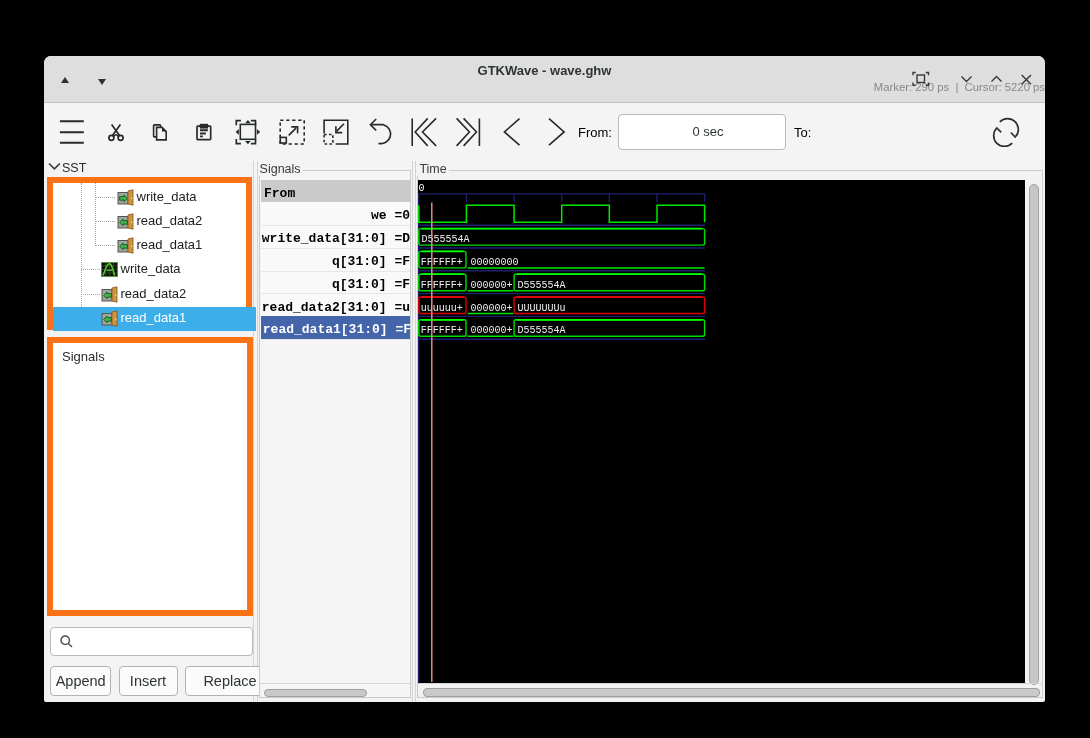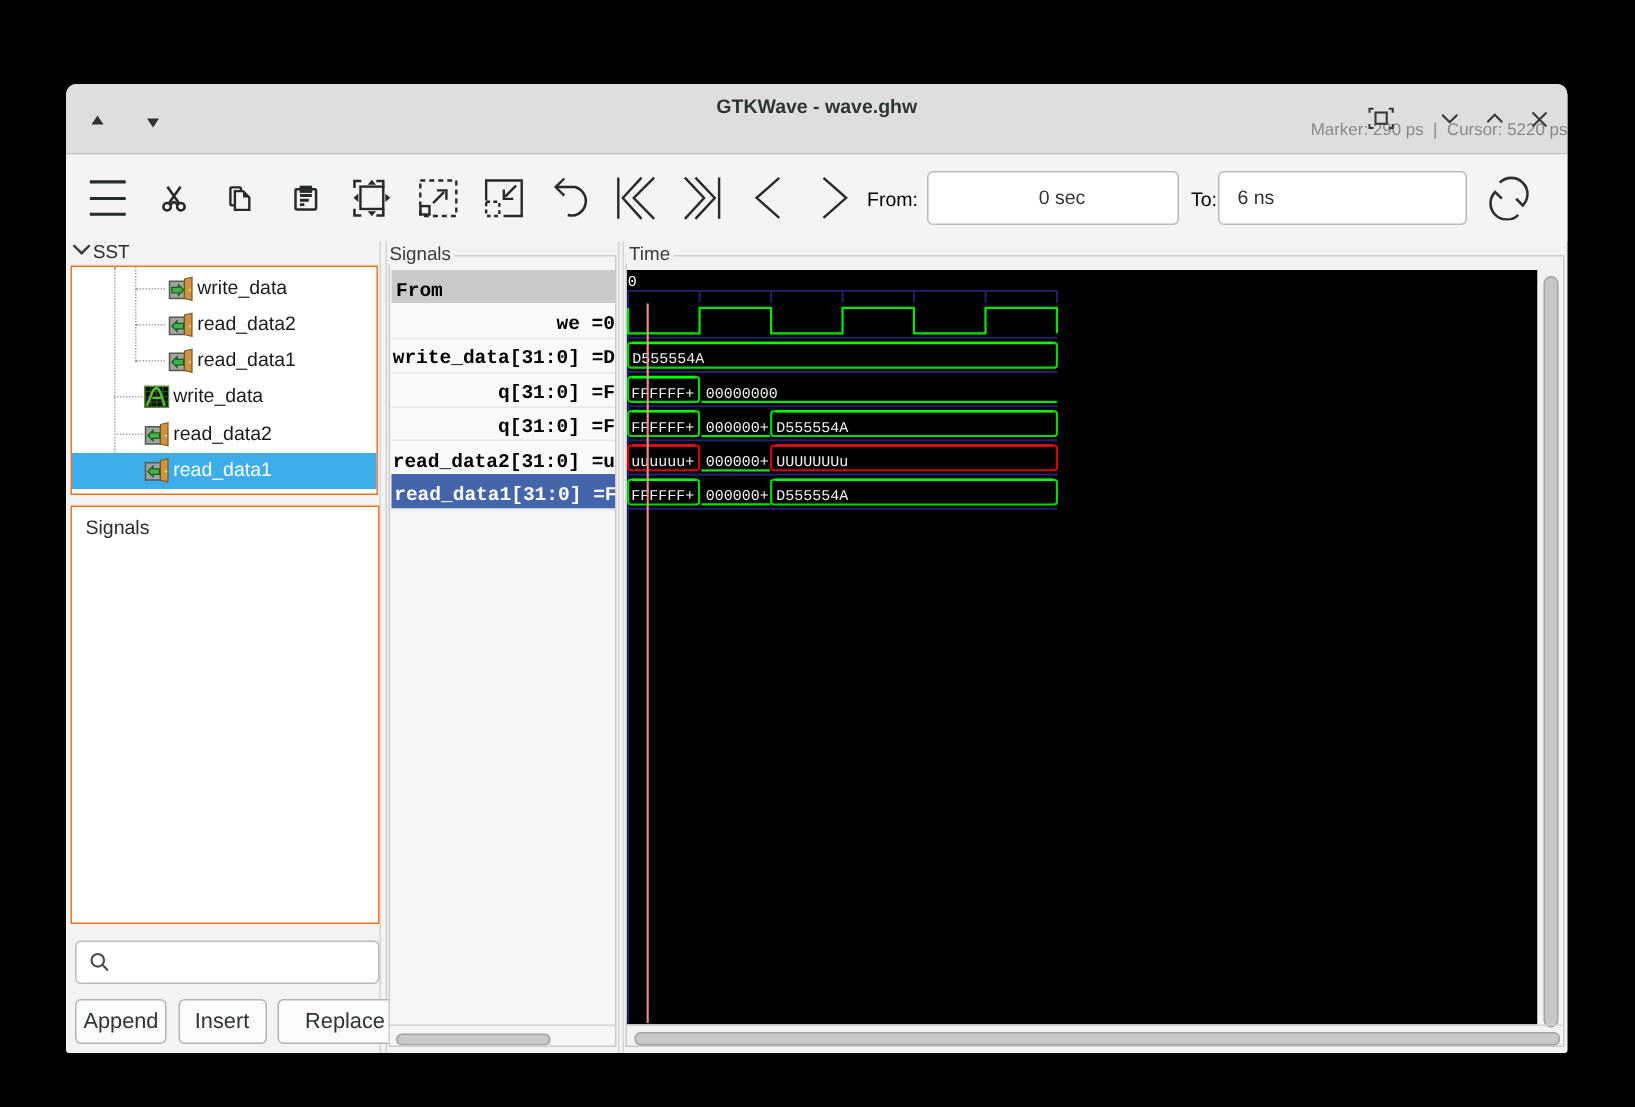--- a/index.html
+++ b/index.html
@@ -15,21 +15,21 @@
         border-bottom:6px solid #2f3133;}
 .tri-dn{width:0;height:0;border-left:4.5px solid transparent;border-right:4.5px solid transparent;
         border-top:6px solid #2f3133;}
 #title{left:0;top:7px;width:1001px;text-align:center;font-size:13px;font-weight:bold;color:#2e3436;}
 #subtitle{left:0;top:24.5px;width:1001px;text-align:right;font-size:11.3px;color:#888;}
 .inp{background:#fff;border:1px solid #b9b9b9;border-radius:4px;font-size:13px;color:#2e3436;
      line-height:34px;padding-left:12px;box-sizing:border-box;height:36px;}
 .lbl{font-size:13px;color:#000000;}
 .btn{background:#fbfbfb;border:1px solid #b3b3b3;border-radius:4px;font-size:14.5px;color:#2e3436;
      text-align:center;line-height:28px;box-sizing:border-box;height:30px;}
-.panelbox{background:#fff;border:1px solid #f97316;box-sizing:border-box;}
+.panelbox{background:#fff;border:6px solid #f97316;box-sizing:border-box;}
 .treelabel{font-size:13px;color:#1c1c1c;line-height:15.5px;}
 #midframe{left:214.5px;top:113.5px;width:152px;height:528.5px;border:1px solid #cbcbcb;
           background:#f5f5f5;box-sizing:border-box;overflow:hidden;}
 #waveframe{left:372.5px;top:113.5px;width:626px;height:528.5px;border:1px solid #cbcbcb;
            background:#f2f2f2;box-sizing:border-box;}
 .framelabel{font-size:12.5px;color:#3a3a3a;background:#f3f3f3;line-height:14px;padding:0 2px;}
 .sigrow{font-family:"Liberation Mono",monospace;font-weight:bold;font-size:13px;color:#000;
         white-space:pre;line-height:28.6px;}
 </style>
 </head>
@@ -112,21 +112,20 @@
         <path d="M412.6 15.4 L425.4 29 L412.6 42.9"></path>
         <path d="M419.6 15.4 L432.5 29 L419.6 42.9"></path>
         <path d="M435.4 15.4 V42.9"></path>
       </g>
       <path d="M475.5 15.6 L460.4 28.9 L475.5 42.2" stroke-width="1.6"></path>
       <path d="M505 15.6 L520.1 28.9 L505 42.2" stroke-width="1.6"></path>
     </svg>
     <div class="abs lbl" style="left:534px;top:22px;">From:</div>
     <div class="abs inp" style="left:574px;top:11px;width:168px;text-align:center;">0 sec</div>
     <div class="abs lbl" style="left:750px;top:22px;">To:</div>
-    <div class="abs inp" style="left:768px;top:11px;width:166px;">6 ns</div>
     <svg class="abs" style="left:948px;top:14px;" width="30" height="30" viewBox="0 0 30 30" fill="none" stroke="#2b2f31" stroke-width="1.7">
       <path d="M7.8 4.8 A8.9 8.9 0 0 1 23.2 20 L18.8 15.5"></path>
       <path d="M20.2 26.2 A8.9 8.9 0 0 1 4.8 11 L9.2 15.4"></path>
     </svg>
   </div>
 
   <div class="abs" style="left:209px;top:105px;width:1px;height:541px;background:#d4d4d4;"></div>
   <div class="abs" style="left:212.5px;top:105px;width:1px;height:541px;background:#d4d4d4;"></div>
   <div class="abs" style="left:368.2px;top:105px;width:1px;height:541px;background:#d4d4d4;"></div>
   <div class="abs" style="left:371.3px;top:105px;width:1px;height:541px;background:#d4d4d4;"></div>

